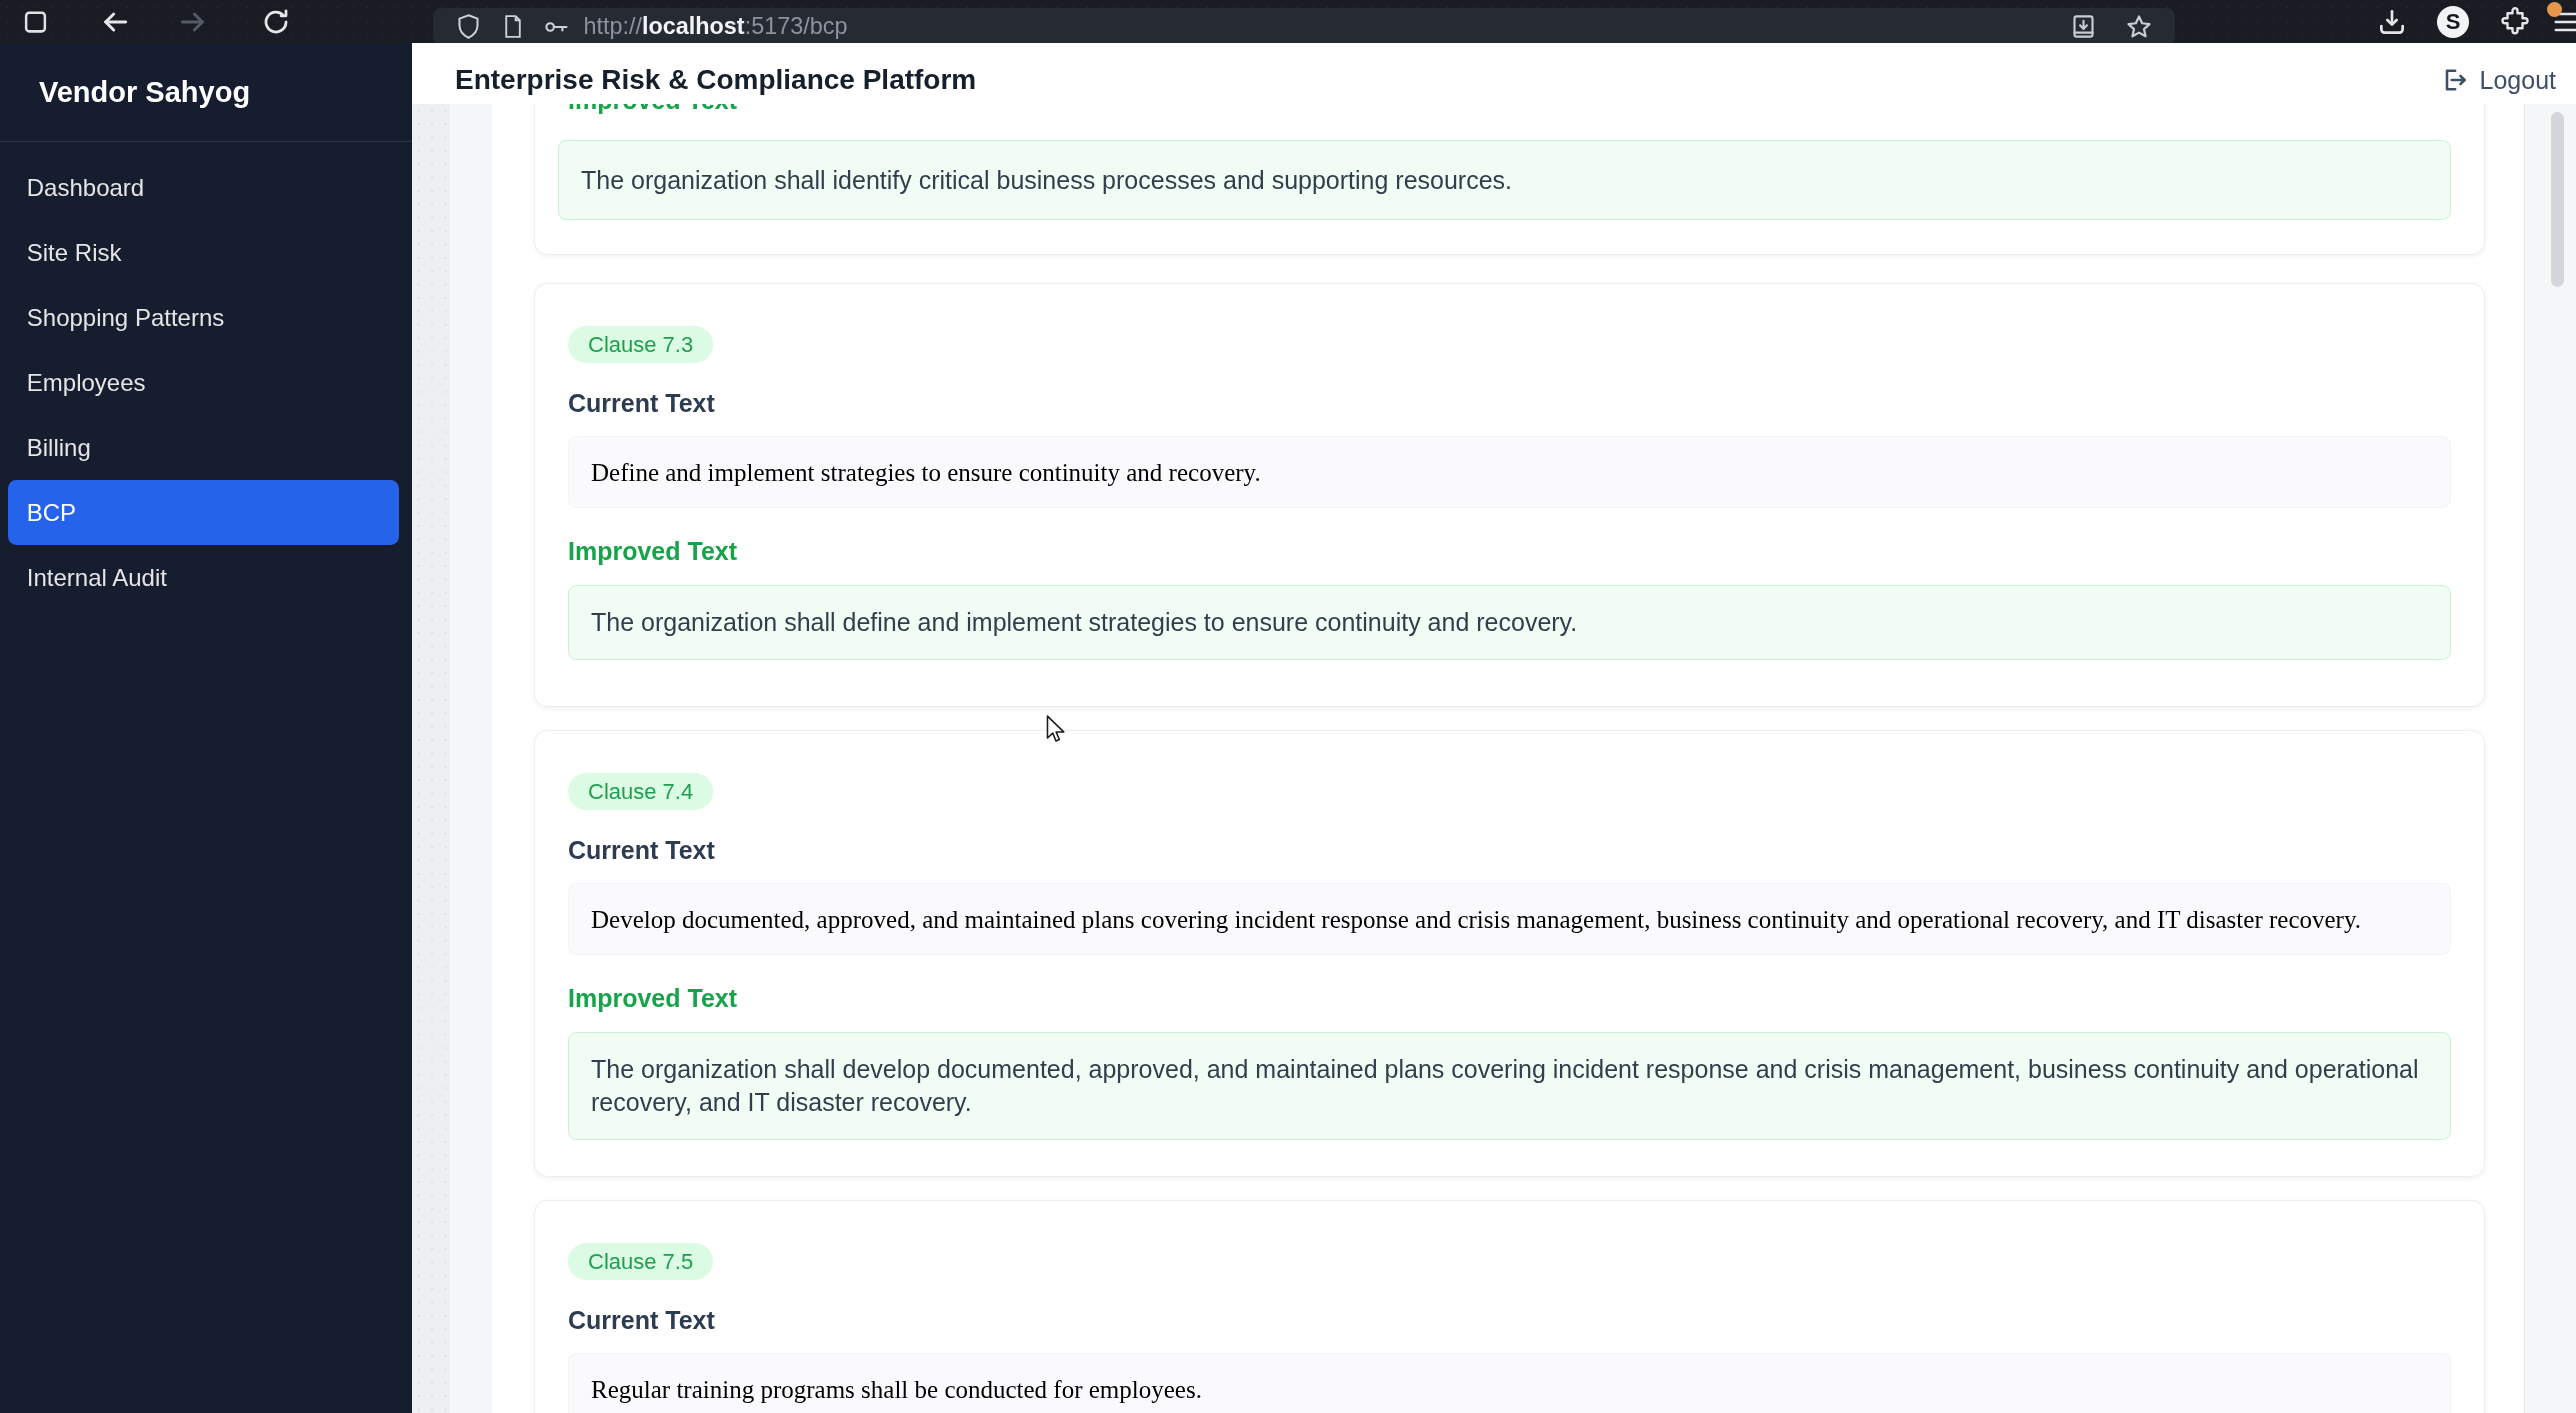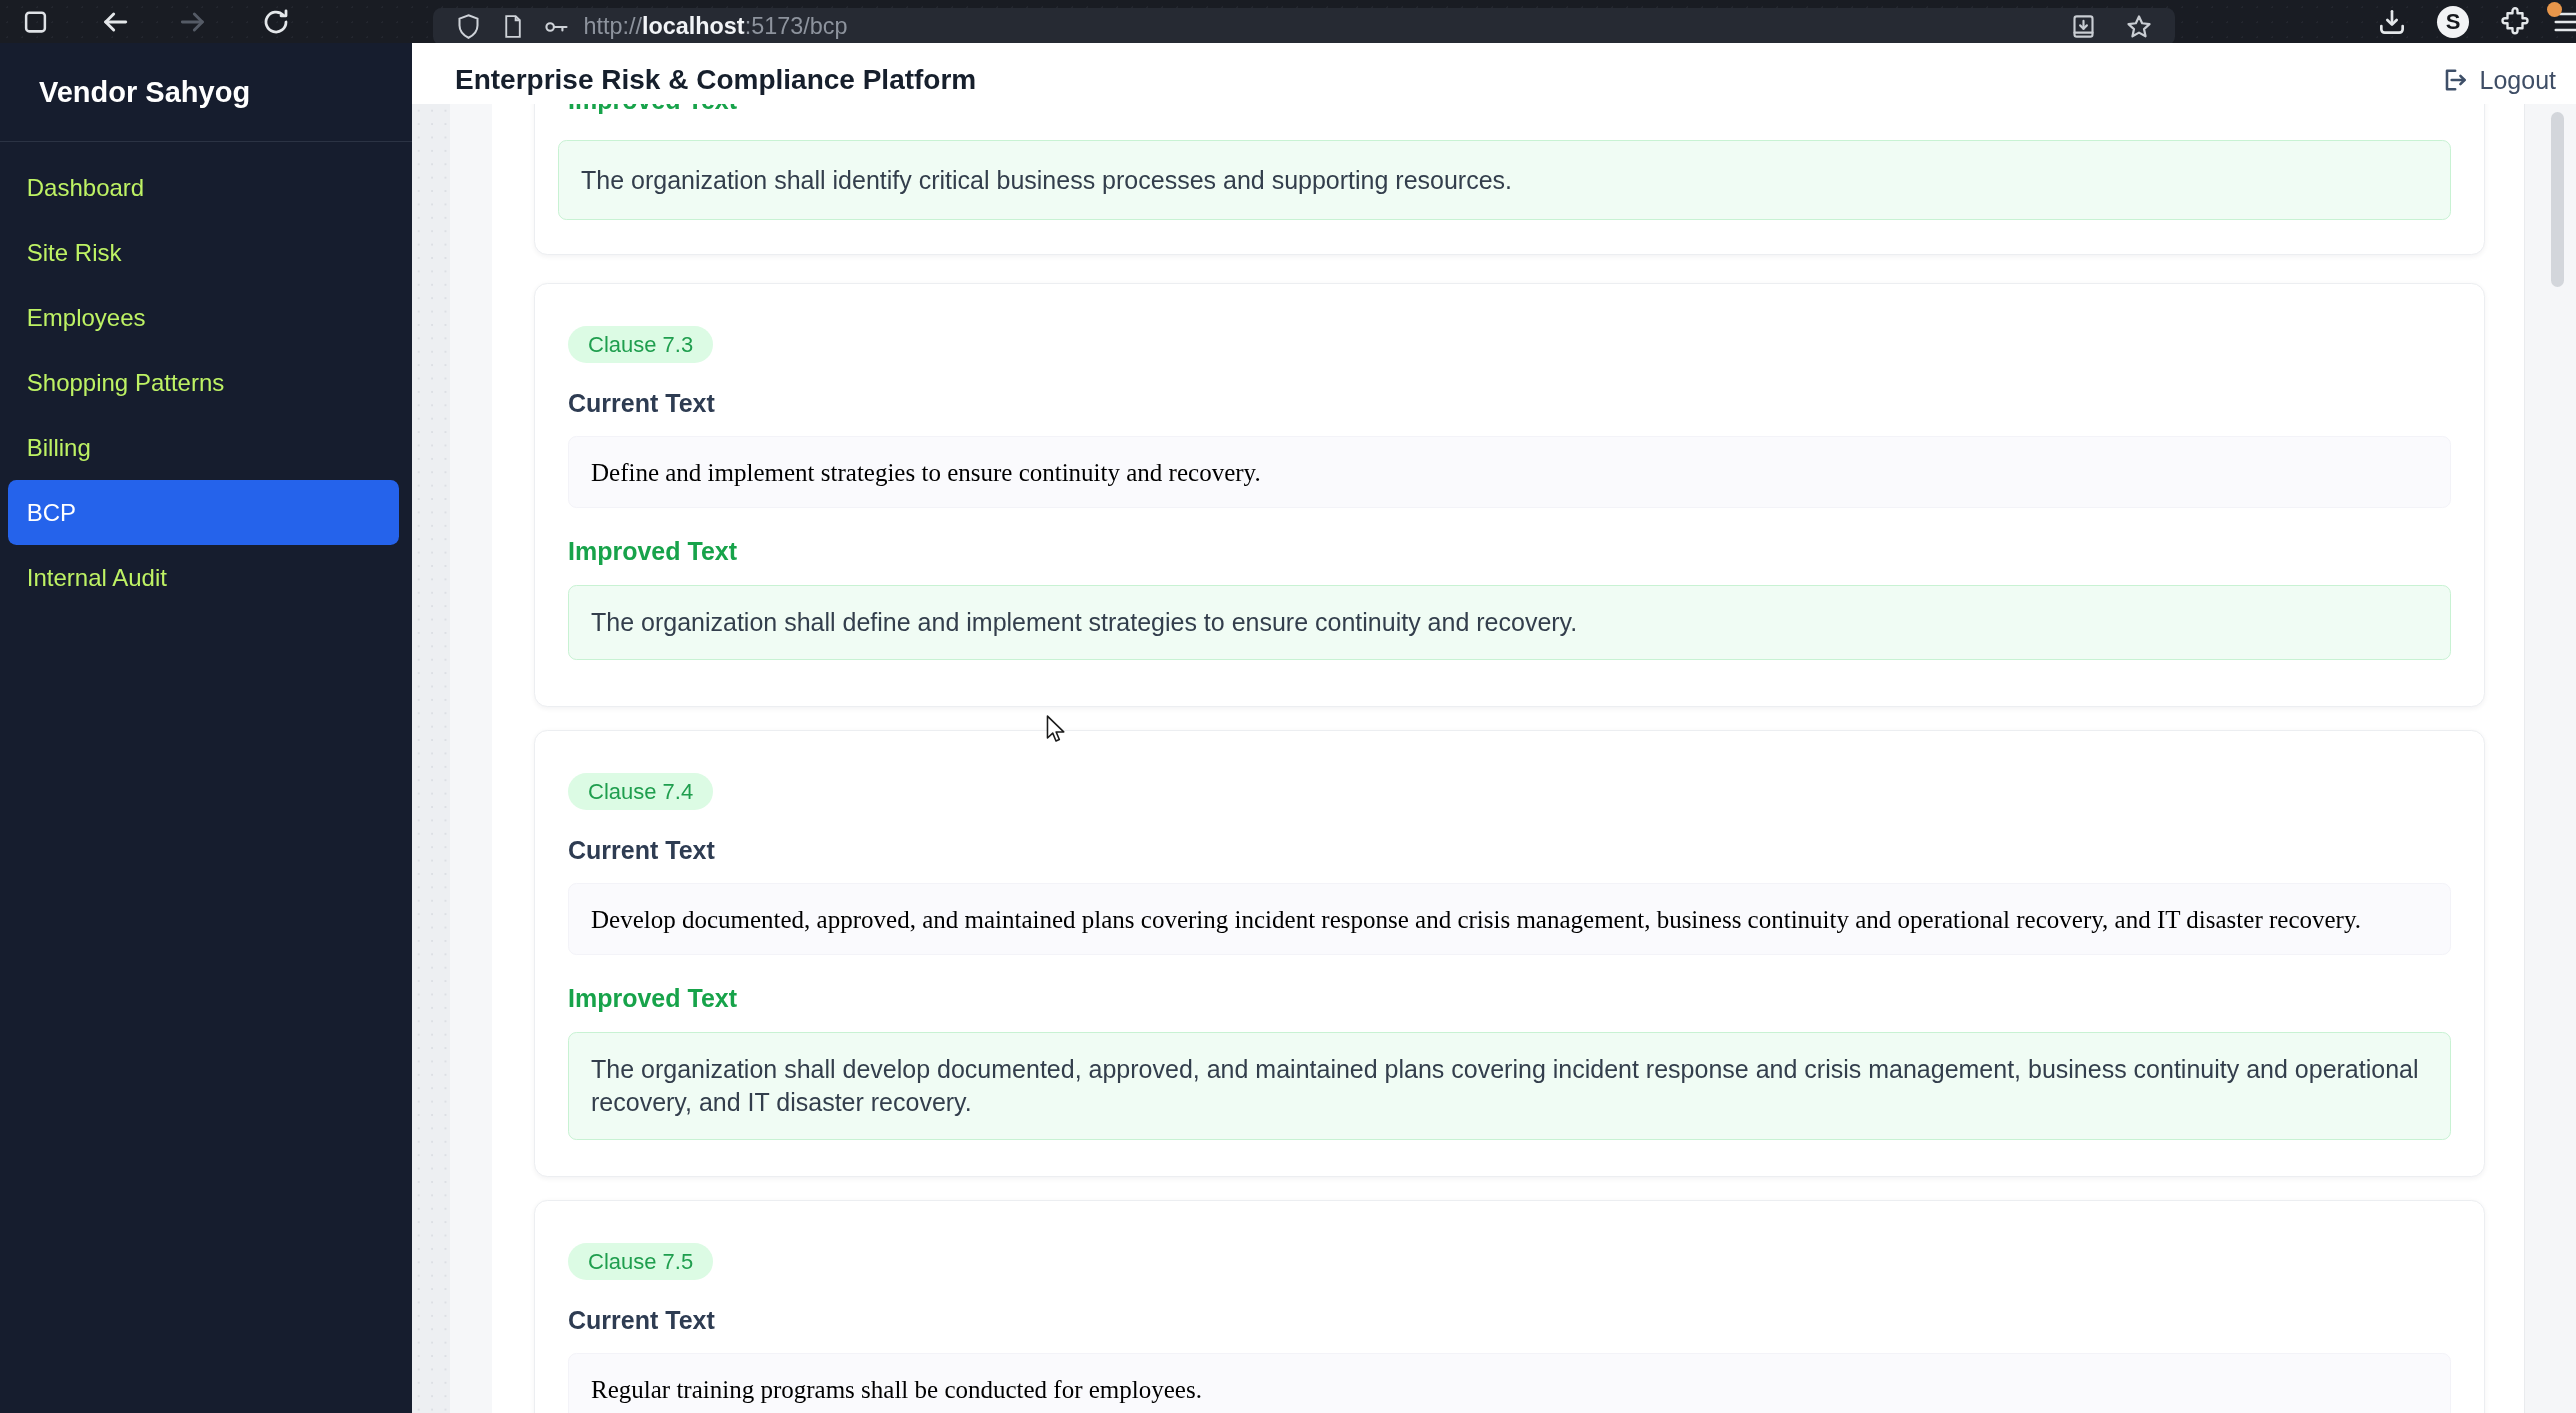--- a/index.html
+++ b/index.html
@@ -19,21 +19,21 @@
   .sbadge { width:32px; height:32px; border-radius:50%; background:#f2f3f5; color:#16181d;
             font-weight:700; font-size:22px; display:flex; align-items:center; justify-content:center; }
   .menu-dot { position:absolute; left:2547px; top:1.7px; width:15px; height:15px; border-radius:50%; background:#e8964a; }
 
   
   .sidebar { position:absolute; left:0; top:43px; width:412px; height:1370px; background:#161d2e; }
   .brand { height:99px; display:flex; align-items:center; padding:0 39px;
            color:#ffffff; font-size:29px; font-weight:700; border-bottom:1.7px solid #2b3344; }
   .nav { position:absolute; left:0; top:112px; width:412px; }
   .nav-item { height:65px; line-height:65px; margin:0 13.4px 0 8.4px; padding-left:18.4px;
-              color:#bef264; font-size:24px; border-radius:8.4px; cursor:default; }
+              color:#e5e5e5; font-size:24px; border-radius:8.4px; cursor:default; }
   .nav-item.active { background:#2563eb; color:#ffffff; }
 
   
   .appheader { position:absolute; left:412px; top:43px; width:2164px; height:76px; background:#ffffff;
                border-bottom:2.5px solid #14161b; display:flex; align-items:center; }
   .app-title { margin-left:43px; font-size:28px; font-weight:700; color:#161f2c; }
   .logout { margin-left:auto; margin-right:20px; display:flex; align-items:center; gap:11.7px;
             color:#3f4e66; font-size:25px; cursor:default; }
 
   
@@ -152,22 +152,22 @@
         </svg>
     </span>
     <span class="menu-dot"></span>
   </div>
 
   <div class="sidebar">
     <div class="brand">Vendor Sahyog</div>
     <div class="nav">
       <div class="nav-item">Dashboard</div>
       <div class="nav-item">Site Risk</div>
+      <div class="nav-item">Shopping Patterns</div>
       <div class="nav-item">Employees</div>
-      <div class="nav-item">Shopping Patterns</div>
       <div class="nav-item">Billing</div>
       <div class="nav-item active">BCP</div>
       <div class="nav-item">Internal Audit</div>
     </div>
   </div>
 
   <div class="appheader">
     <div class="app-title">Enterprise Risk &amp; Compliance Platform</div>
     <div class="logout">
       <svg class="ic" width="28" height="28" viewBox="0 0 24 24" fill="none" stroke="#3e4f68" stroke-width="2.2" stroke-linecap="round" stroke-linejoin="round">

